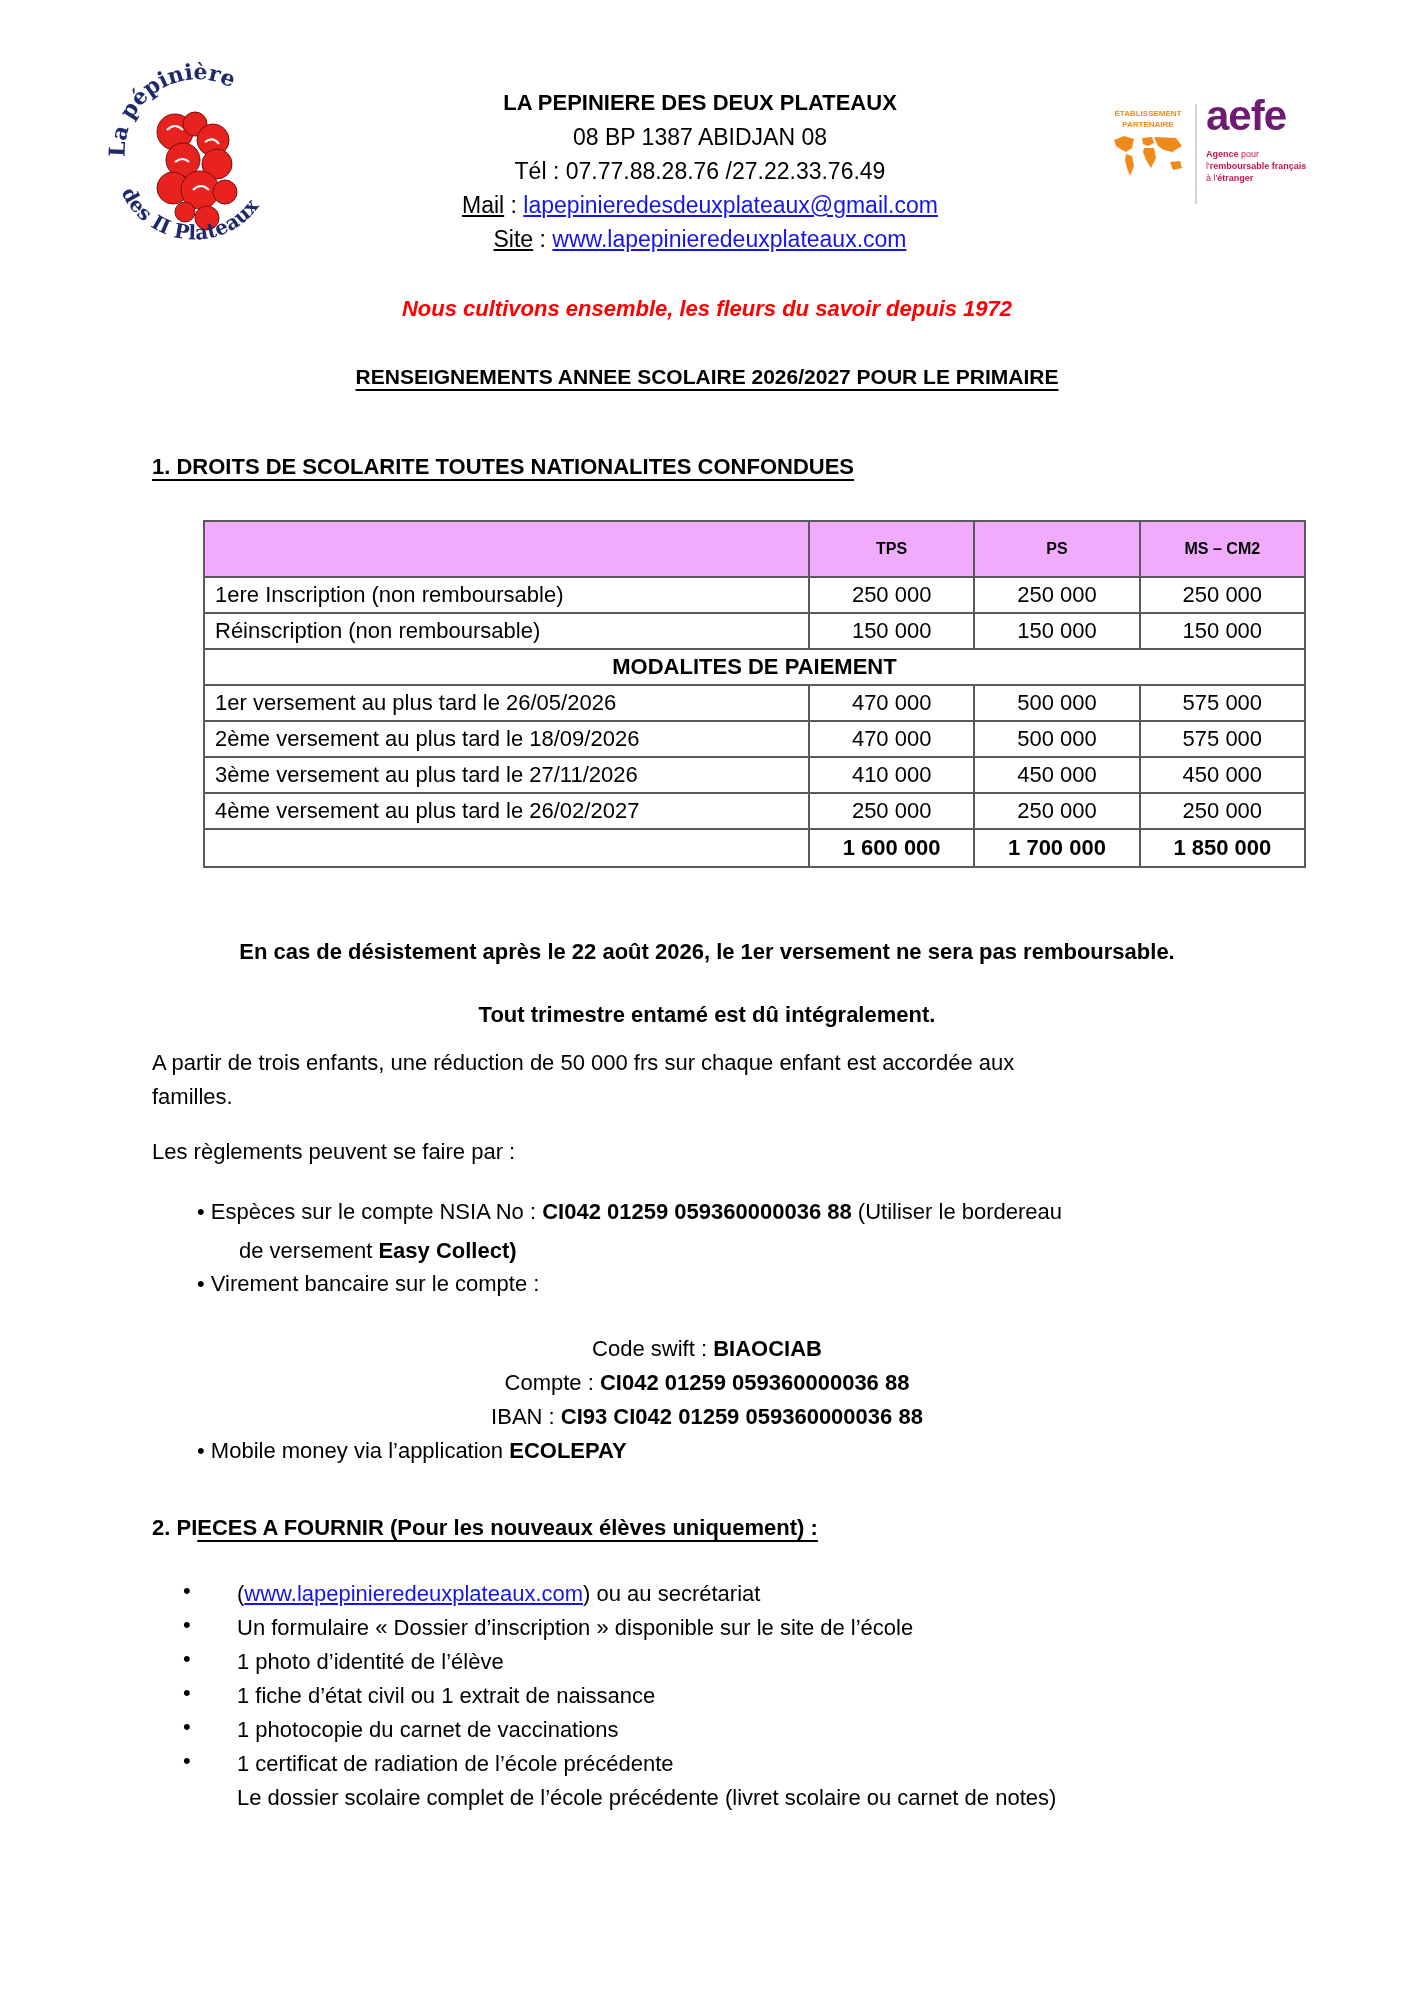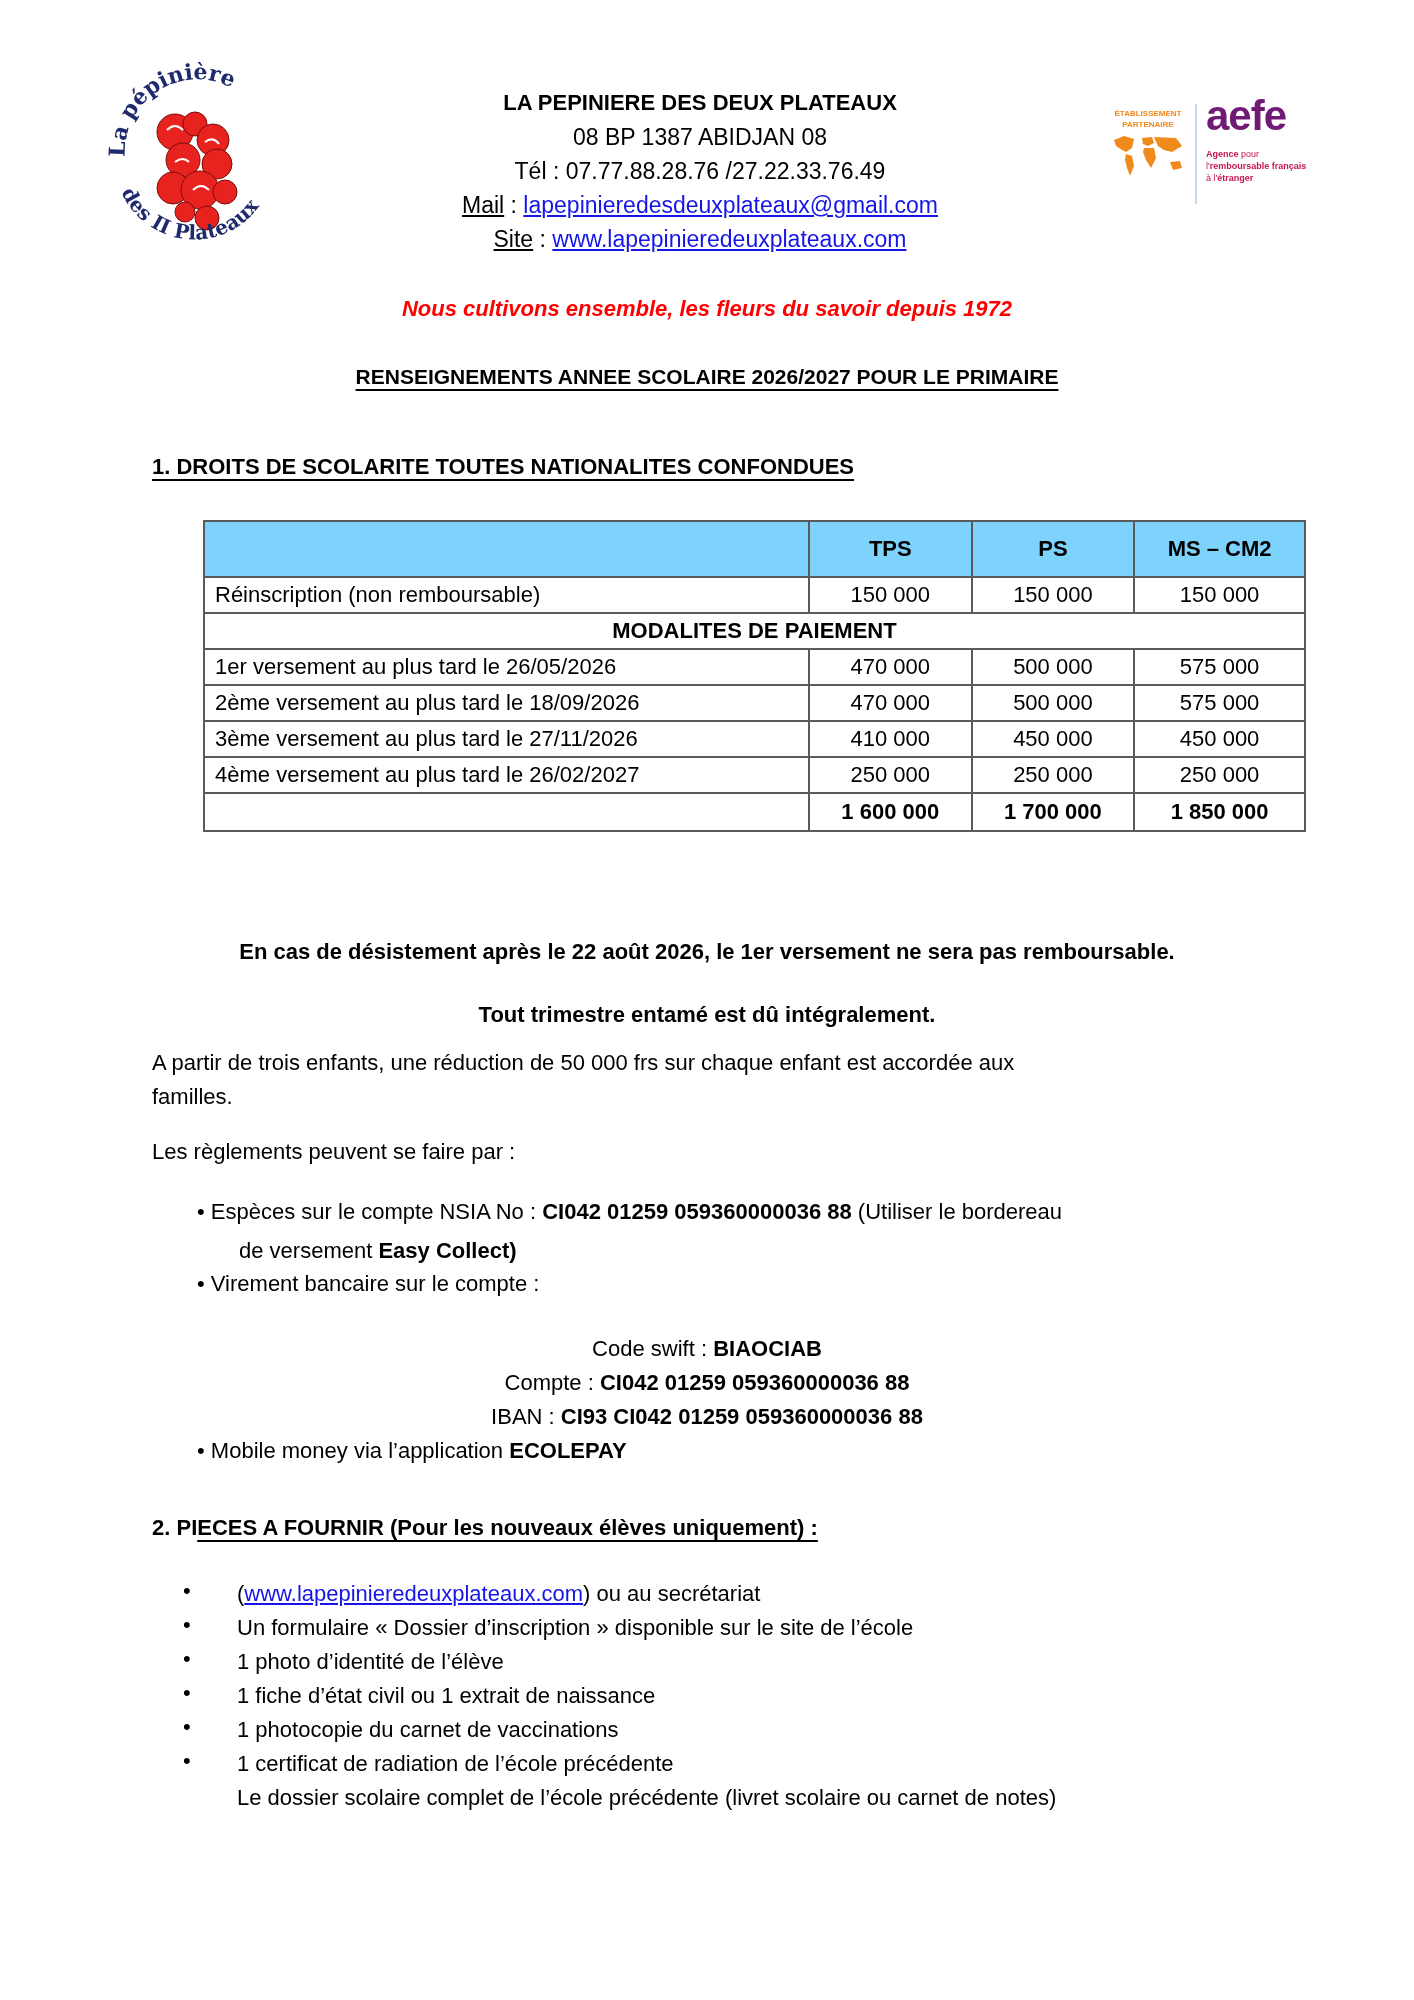--- a/index.html
+++ b/index.html
@@ -19,21 +19,21 @@
   #slogan { left: 200px; top: 296px; width: 1014px; color: #ff0000; font-style: italic;
             font-weight: bold; font-size: 22px; }
   #doc-title { left: 200px; top: 365px; width: 1014px; font-weight: bold; font-size: 21px; }
   #doc-title span { text-decoration: underline; text-underline-offset: 5px; }
   #section1 { left: 152px; top: 454px; font-weight: bold; font-size: 22px; }
   #section1 span { text-decoration: underline; text-underline-offset: 5px; }
 
   
   #fees-table { left: 203px; top: 520px; width: 1103px; border-collapse: collapse; font-size: 22px; }
   #fees-table td, #fees-table th { border: 2px solid #5a5a5a; padding: 0 10px; height: 34px; }
-  #fees-table .head-row th { background: #7dd3fc; height: 54px; font-size: 22px; }
+  #fees-table .head-row th { background: #f0abfc; height: 54px; font-size: 16px; }
   #fees-table .c1 { width: 583px; text-align: left; }
   #fees-table .cn { text-align: center; }
   #fees-table .sect td { text-align: center; font-weight: bold; height: 34px; }
   #fees-table .tot td { font-weight: bold; height: 36px; }
 
   .para { font-size: 22px; line-height: 34px; }
   .para-bold { font-size: 22px; font-weight: bold; }
   .dots-col { left: 183px; top: 1574px; width: 20px; font-size: 22px; line-height: 34px; }
 </style>
 </head>
@@ -119,20 +119,26 @@
 
 <table id="fees-table" class="abs">
   <tbody>
       <tr class="head-row">
     <th class="c1"></th>
     <th class="cn">TPS</th>
     <th class="cn">PS</th>
     <th class="cn">MS – CM2</th>
   </tr>
   <tr>
+    <td class="c1">1ere Inscription (non remboursable)</td>
+    <td class="cn">250 000</td>
+    <td class="cn">250 000</td>
+    <td class="cn">250 000</td>
+  </tr>
+  <tr>
     <td class="c1">Réinscription (non remboursable)</td>
     <td class="cn">150 000</td>
     <td class="cn">150 000</td>
     <td class="cn">150 000</td>
   </tr>
   <tr class="sect">
     <td colspan="4">MODALITES DE PAIEMENT</td>
   </tr>
   <tr>
     <td class="c1">1er versement au plus tard le 26/05/2026</td>

